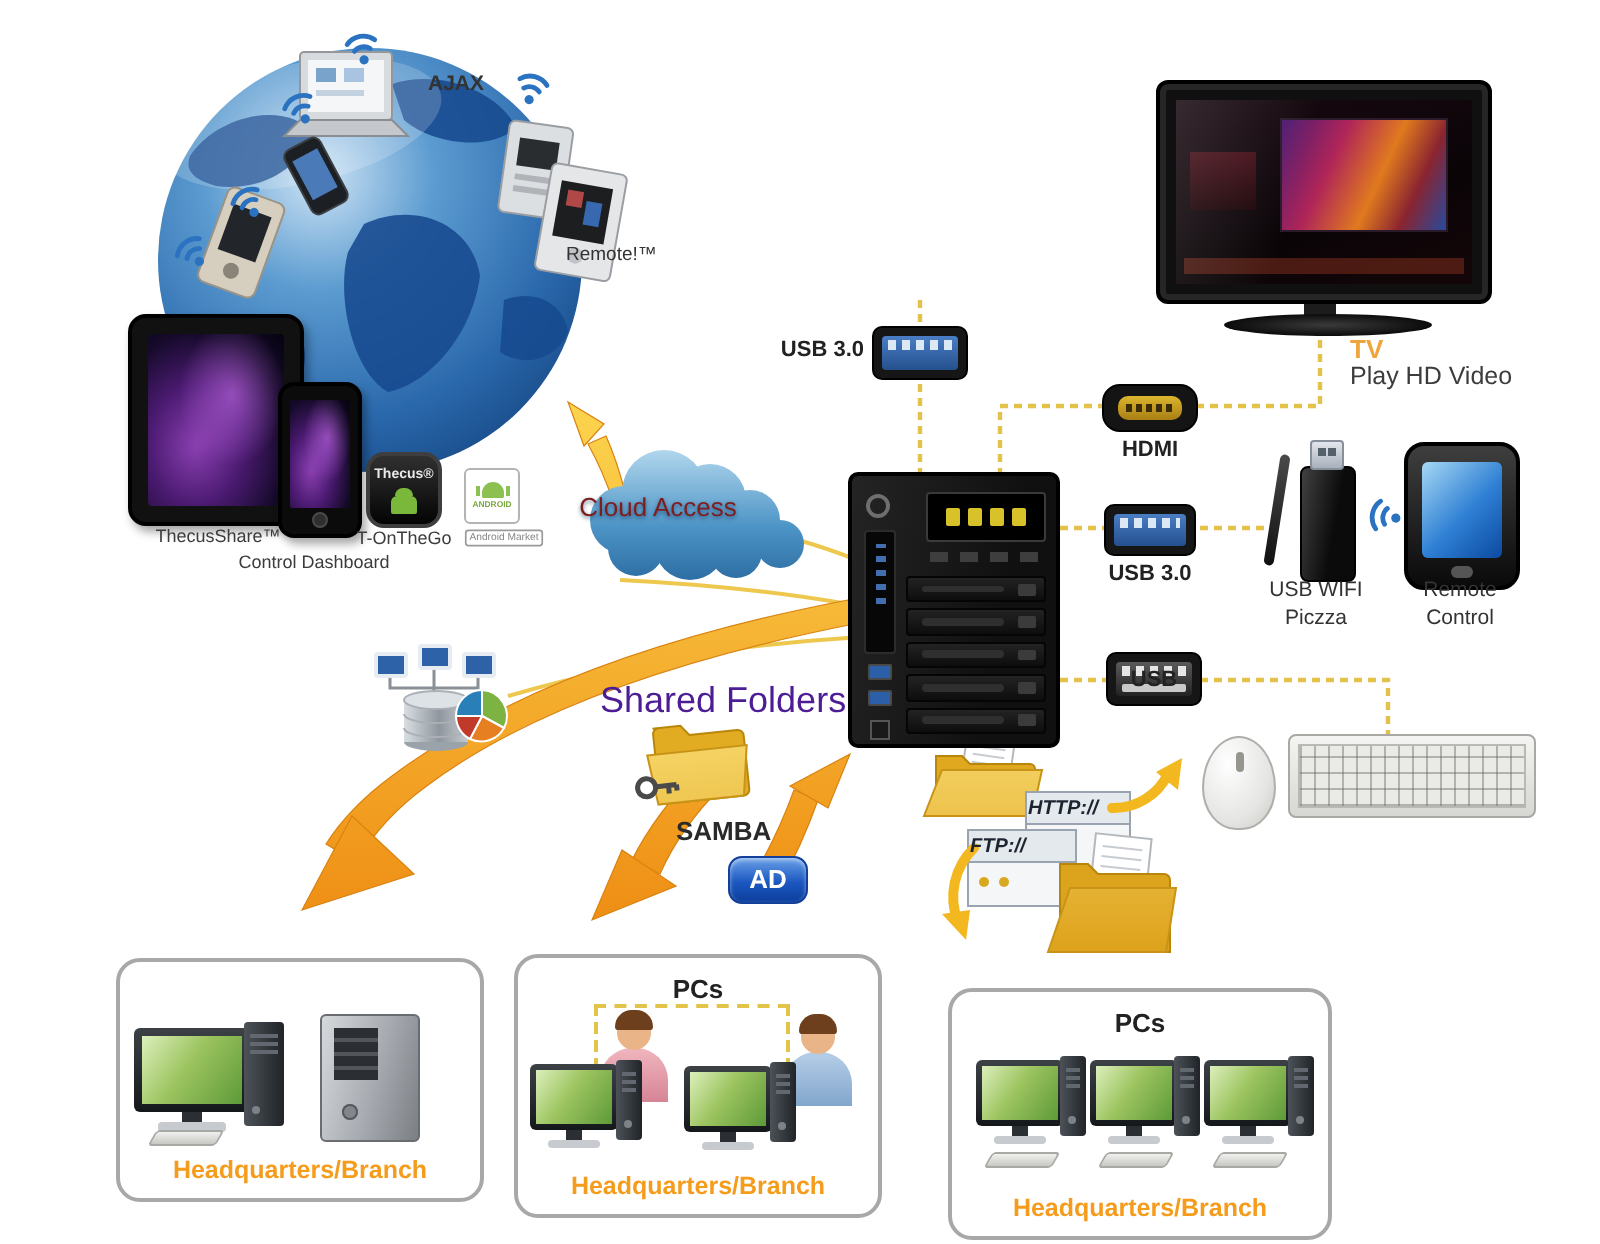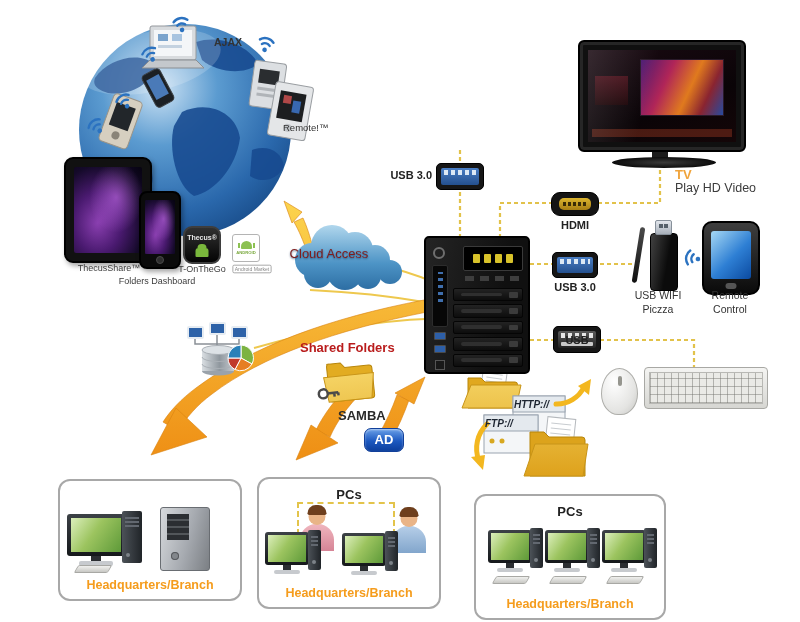--- a/index.html
+++ b/index.html
@@ -323,21 +323,21 @@
       <div class="phone-screen swirl"></div>
       <div class="phone-btn"></div>
     </div>
 <div class="el tgo"><span>Thecus®</span></div>
 <div class="el abadge">
   <div class="robot"></div>
   <div class="atext">ANDROID</div>
 </div>
 <div class="el amarket">Android Market</div>
 <div class="lbl applbl" style="left:66px;top:263px;width:86px;text-align:center">ThecusShare™</div>
-<div class="lbl applbl" style="left:102px;top:276px;width:110px;text-align:center">Folders Dashboard</div>
+<div class="lbl applbl" style="left:102px;top:276px;width:110px;text-align:center">Control Dashboard</div>
 <div class="lbl applbl" style="left:178px;top:264px;width:48px;text-align:center">T-OnTheGo</div>
 
 <div class="lbl cloud-lbl">Cloud Access</div>
 
 
 <div class="el port usb3" style="left:436px;top:163px;width:48px;height:27px">
       <div class="inner"></div>
     </div>
 <div class="lbl portlbl" style="left:388px;top:169px;width:44px;text-align:right">USB 3.0</div>
 
@@ -405,21 +405,21 @@
 <div class="lbl two-line" style="left:698px;top:289px;width:64px">
   <div>Remote</div>
       <div>Control</div>
 </div>
 
 <div class="el mouse"></div>
 <div class="el kbd">
       <div class="kbd-keys"></div>
     </div>
 
-<div class="lbl" style="left:300px;top:340px;font-size:13px;font-weight:700;color:#b91c1c">Shared Folders</div>
+<div class="lbl" style="left:300px;top:340px;font-size:18px;font-weight:400;color:#4c1d95">Shared Folders</div>
 <div class="lbl" style="left:338px;top:408px;font-size:13px;font-weight:bold;color:#2a2a2a">SAMBA</div>
 <div class="el adbadge">AD</div>
 <div class="lbl webbar" style="left:514px;top:397px;width:50px">HTTP://</div>
 <div class="lbl webbar" style="left:485px;top:416px;width:50px">FTP://</div>
 
 <div class="el bigbox box1">
   <div class="monitor" style="left:7px;top:33px">
         <div class="scr"></div>
       </div>
   <div class="tower" style="left:62px;top:30px"></div>

